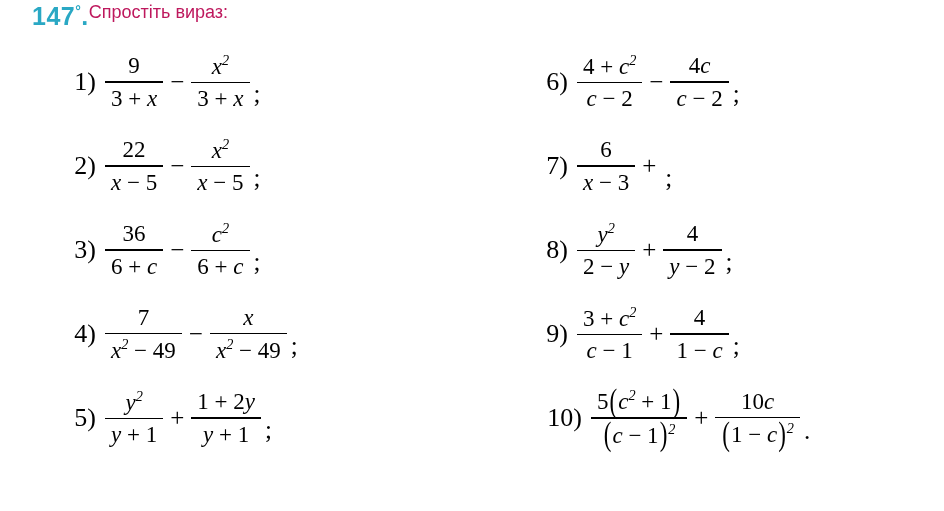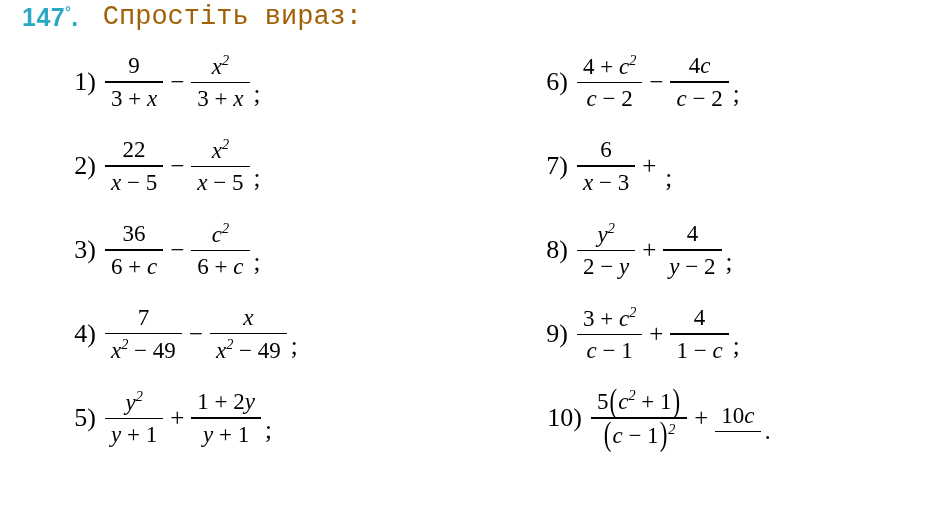--- a/index.html
+++ b/index.html
@@ -15,44 +15,44 @@
     overflow: hidden;
   }
   .page {
     position: relative;
     width: 944px;
     height: 511px;
   }
   
   .header {
     position: absolute;
-    left: 22px;
+    left: 32px;
     top: 2px;
     display: flex;
-    align-items: flex-end;
-    gap: 24px;
+    align-items: flex-start;
+    gap: 0;
   }
   .ex-number {
     font-family: "Liberation Sans", sans-serif;
     font-weight: bold;
     font-size: 25px;
     color: #2aa8c4;
     letter-spacing: 0.5px;
   }
   .ex-number .deg {
     font-size: 14px;
     vertical-align: super;
   }
   .ex-number .dot {
     color: #2aa8c4;
   }
   .ex-title {
-    font-family: Liberation Mono, monospace;
-    font-size: 27px;
-    color: #a16207;
+    font-family: Liberation Sans, sans-serif;
+    font-size: 18px;
+    color: #be185d;
   }
   
   .col {
     position: absolute;
     top: 40px;
   }
   .col-left { left: 58px; width: 420px; }
   .col-right { left: 530px; width: 420px; }
 
   .item {
@@ -301,20 +301,21 @@
       <span class="expr">
         <span class="frac">
           <span class="num">5<span class="bigparen">(</span><i class="v">c</i><sup>2</sup> + 1<span class="bigparen">)</span></span>
           <span class="bar"></span>
           <span class="den"><span class="bigparen">(</span><i class="v">c</i> − 1<span class="bigparen">)</span><sup>2</sup></span>
         </span>
         <span class="op">+</span>
         <span class="frac">
           <span class="num">10<i class="v">c</i></span>
           <span class="bar"></span>
+          <span class="den"><span class="bigparen">(</span>1 − <i class="v">c</i><span class="bigparen">)</span><sup>2</sup></span>
         </span>
         <span class="tail">.</span>
       </span>
     </div>
 
   </div>
 
 </div>
 
 </body></html>

